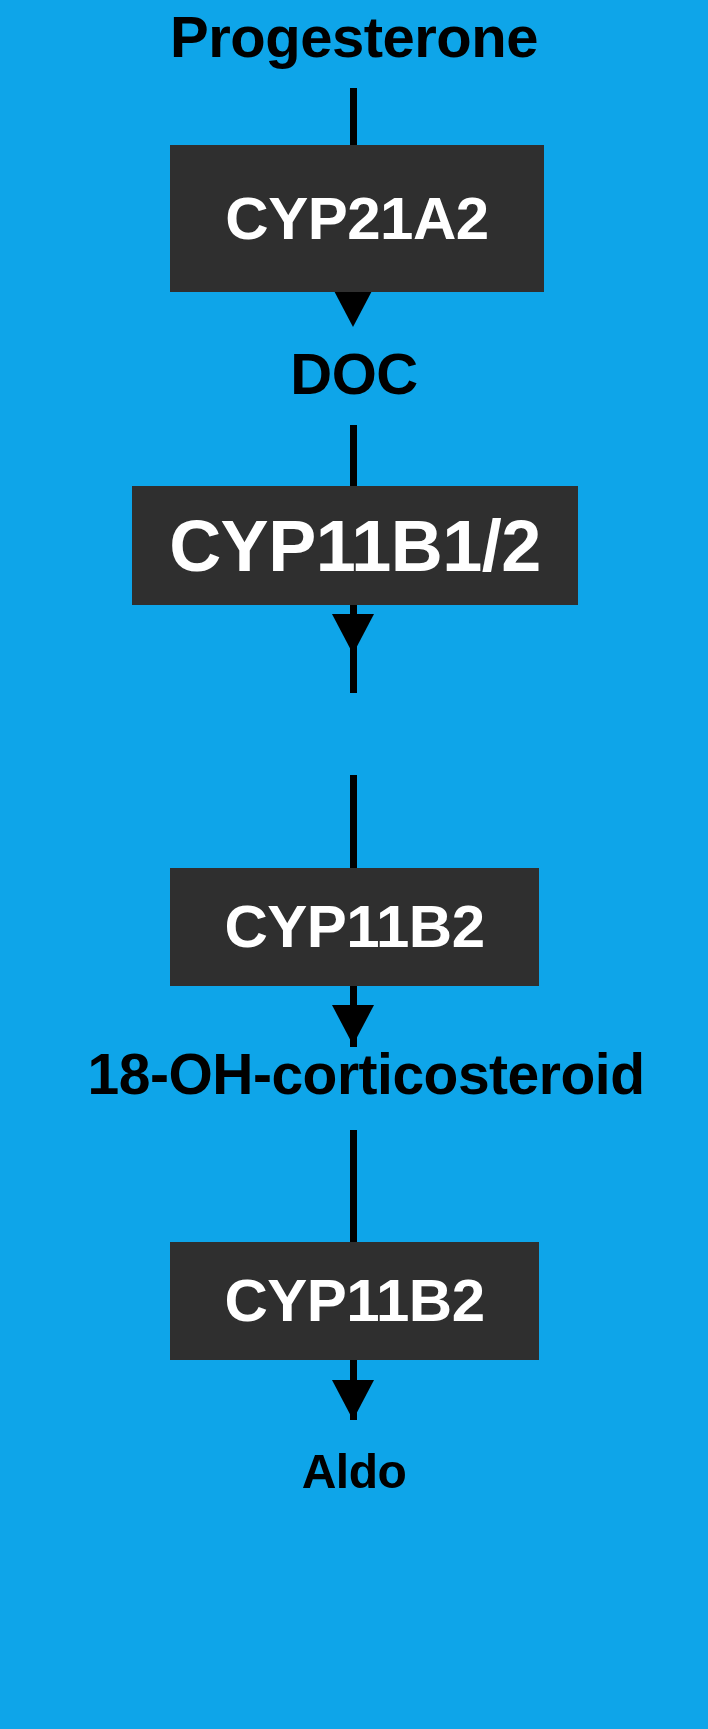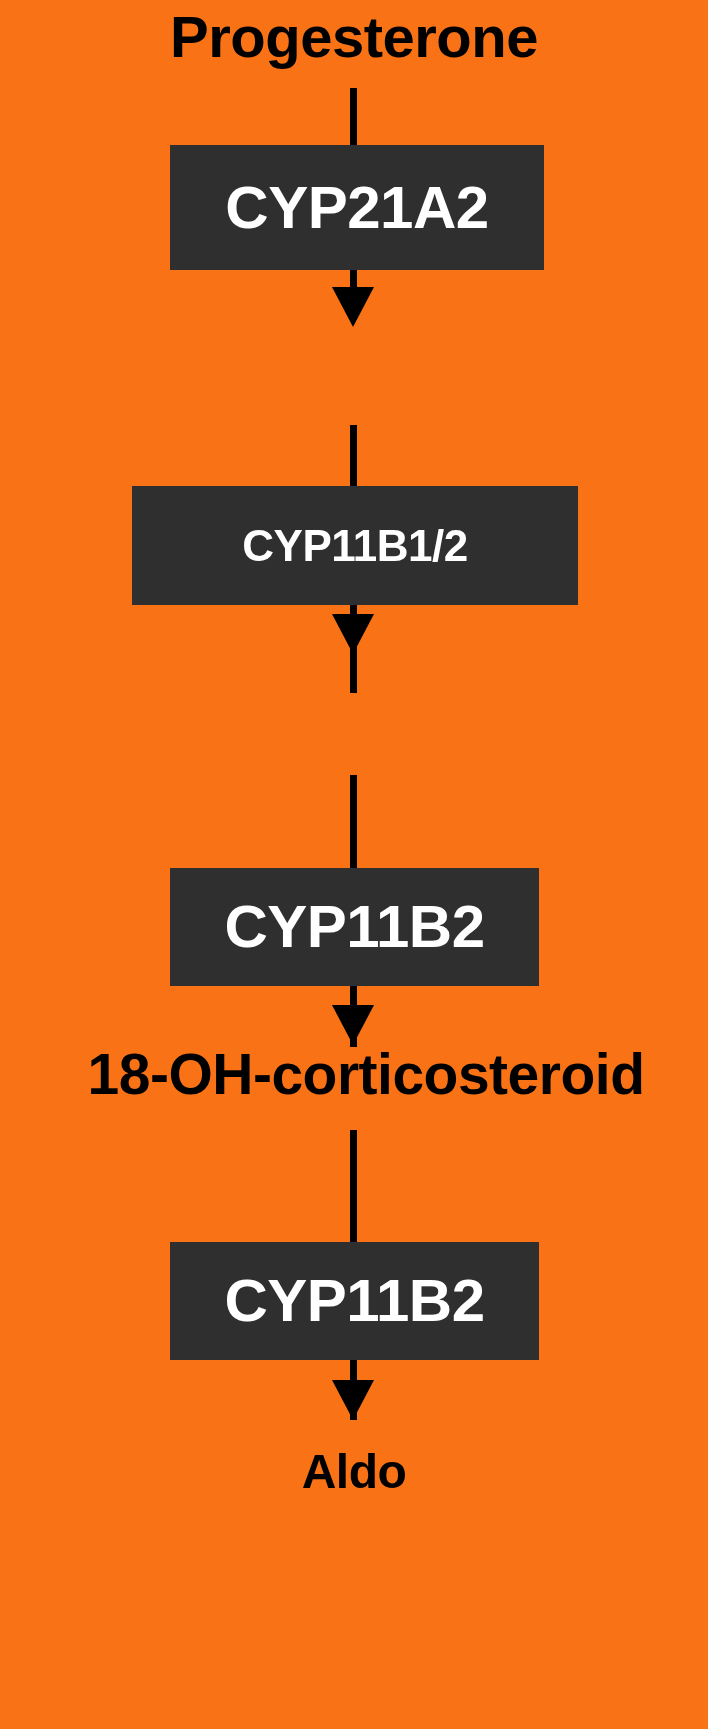--- a/index.html
+++ b/index.html
@@ -4,21 +4,21 @@
 <style>
   html, body {
     margin: 0;
     padding: 0;
     background: #ffffff;
   }
   #canvas {
     position: relative;
     width: 708px;
     height: 1729px;
-    background: #f97316;
+    background: #0ea5e9;
     overflow: hidden;
     font-family: "Liberation Sans", "DejaVu Sans", sans-serif;
   }
 
   
   .metabolite {
     position: absolute;
     left: 0;
     width: 708px;
     text-align: center;
@@ -66,30 +66,31 @@
 </head>
 <body>
 
 <div id="canvas">
 
   <div class="metabolite" style="top:8px; font-size:58px;">Progesterone</div>
 
   <div class="arrow-shaft" style="left:350px; top:88px; height:208px;"></div>
   <div class="arrow-head" style="left:332px; top:287px;"></div>
 
-  <div class="enzyme-box" style="left:170px; top:145px; width:374px; height:125px;">
+  <div class="enzyme-box" style="left:170px; top:145px; width:374px; height:147px;">
     <span class="enzyme-label" style="font-size:60px;">CYP21A2</span>
   </div>
 
+  <div class="metabolite" style="top:345px; font-size:58px;">DOC</div>
 
   <div class="arrow-shaft" style="left:350px; top:425px; height:268px;"></div>
   <div class="arrow-head" style="left:332px; top:614px;"></div>
 
   <div class="enzyme-box" style="left:132px; top:486px; width:446px; height:119px;">
-    <span class="enzyme-label" style="font-size:44px;">CYP11B1/2</span>
+    <span class="enzyme-label" style="font-size:72px;">CYP11B1/2</span>
   </div>
 
 
   <div class="arrow-shaft" style="left:350px; top:775px; height:272px;"></div>
   <div class="arrow-head" style="left:332px; top:1005px;"></div>
 
   <div class="enzyme-box" style="left:170px; top:868px; width:369px; height:118px;">
     <span class="enzyme-label" style="font-size:60px;">CYP11B2</span>
   </div>
 

